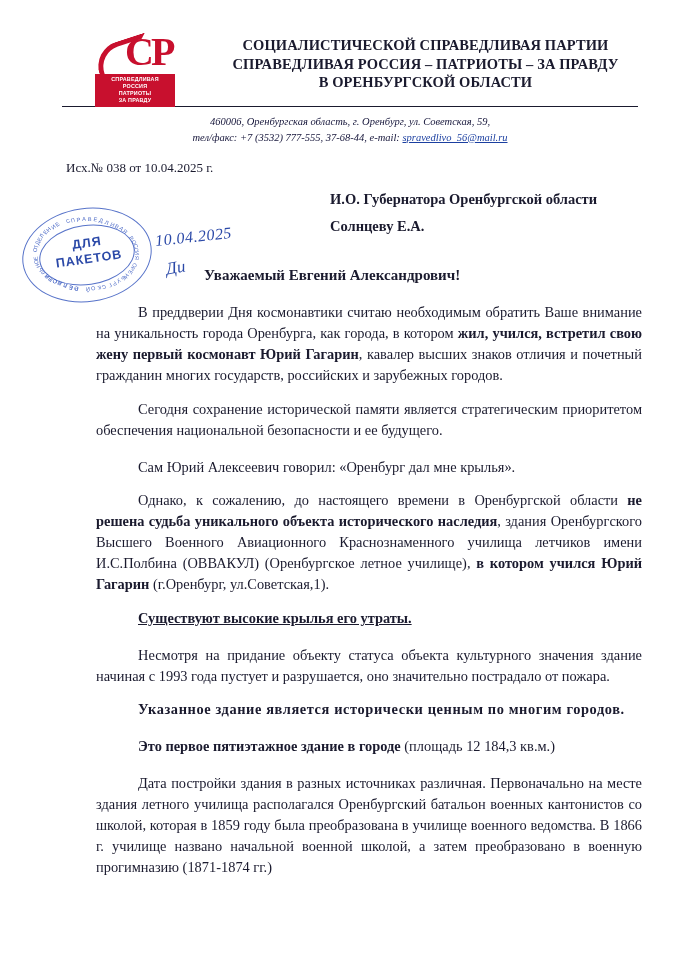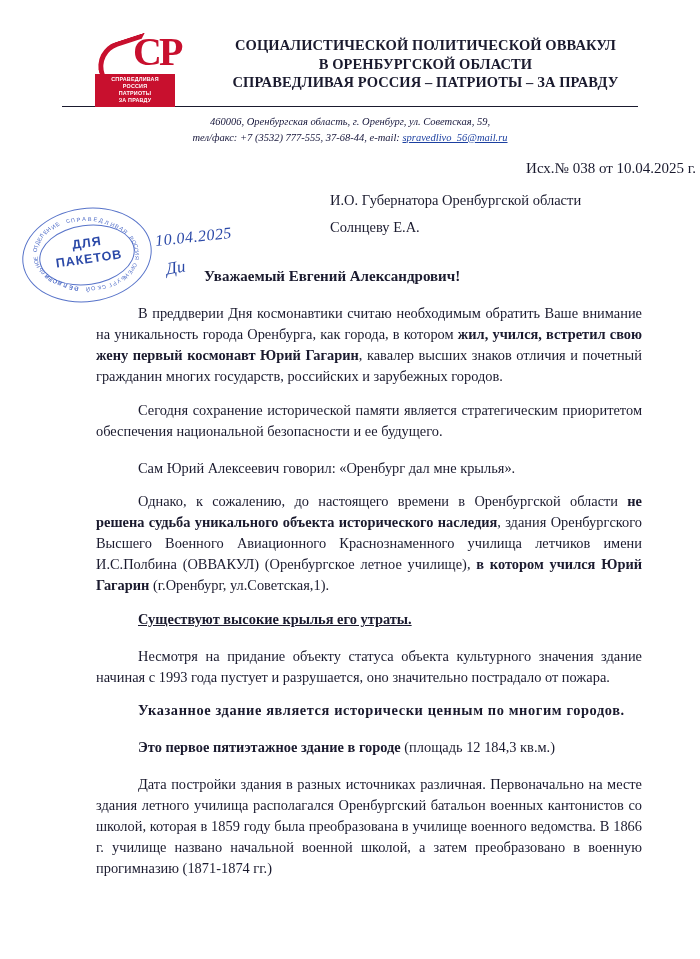--- a/index.html
+++ b/index.html
@@ -43,21 +43,20 @@
   .logo-sr {
     position: absolute;
     left: 30px;
     top: -2px;
     font-family: "Liberation Serif", serif;
     font-size: 40px;
     font-weight: bold;
     color: #c8102e;
     letter-spacing: -3px;
     line-height: 1;
-    margin-left: 8px;
   }
   .logo-swoosh {
     position: absolute;
     left: 2px;
     top: 6px;
     width: 46px;
     height: 34px;
     border: 5px solid #c8102e;
     border-right-color: transparent;
     border-bottom-color: transparent;
@@ -108,31 +107,30 @@
     color: #15153a;
   }
   .contacts a, .contacts .mail {
     color: #1b3fa0;
     text-decoration: underline;
     font-style: italic;
   }
 
   
   .outgoing {
-    margin: 14px 4px 0 66px;
-    font-size: 15px;
-    text-align: right;
+    margin: 14px 13px 0 66px;
+    font-size: 13px;
   }
 
   
   .addressee {
     margin-top: 10px;
     padding-left: 330px;
     font-size: 14.5px;
-    font-weight: normal;
+    font-weight: bold;
     line-height: 1.9;
   }
 
   
   .stamp {
     position: absolute;
     left: 22px;
     top: 208px;
     width: 132px;
     height: 98px;
@@ -248,23 +246,23 @@
         <div class="logo-sr">CP</div>
         <div class="logo-band">
           <div>СПРАВЕДЛИВАЯ</div>
           <div>РОССИЯ</div>
           <div>ПАТРИОТЫ</div>
           <div>ЗА ПРАВДУ</div>
         </div>
       </div>
     </div>
     <div class="header-text">
-      <div>СОЦИАЛИСТИЧЕСКОЙ ПОЛИТИЧЕСКОЙ ОВВАКУЛ</div>
+      <div>СОЦИАЛИСТИЧЕСКОЙ СПРАВЕДЛИВАЯ ПАРТИИ</div>
+      <div>СПРАВЕДЛИВАЯ РОССИЯ – ПАТРИОТЫ – ЗА ПРАВДУ</div>
       <div>В ОРЕНБУРГСКОЙ ОБЛАСТИ</div>
-      <div>СПРАВЕДЛИВАЯ РОССИЯ – ПАТРИОТЫ – ЗА ПРАВДУ</div>
     </div>
   </div>
 
   <hr class="rule">
 
   <div class="contacts">
     <div>460006, Оренбургская область, г. Оренбург, ул. Советская, 59,</div>
     <div>
       <span>тел/факс: +7 (3532) 777-555, 37-68-44, e-mail: </span><span class="mail">spravedlivo_56@mail.ru</span>
     </div>

